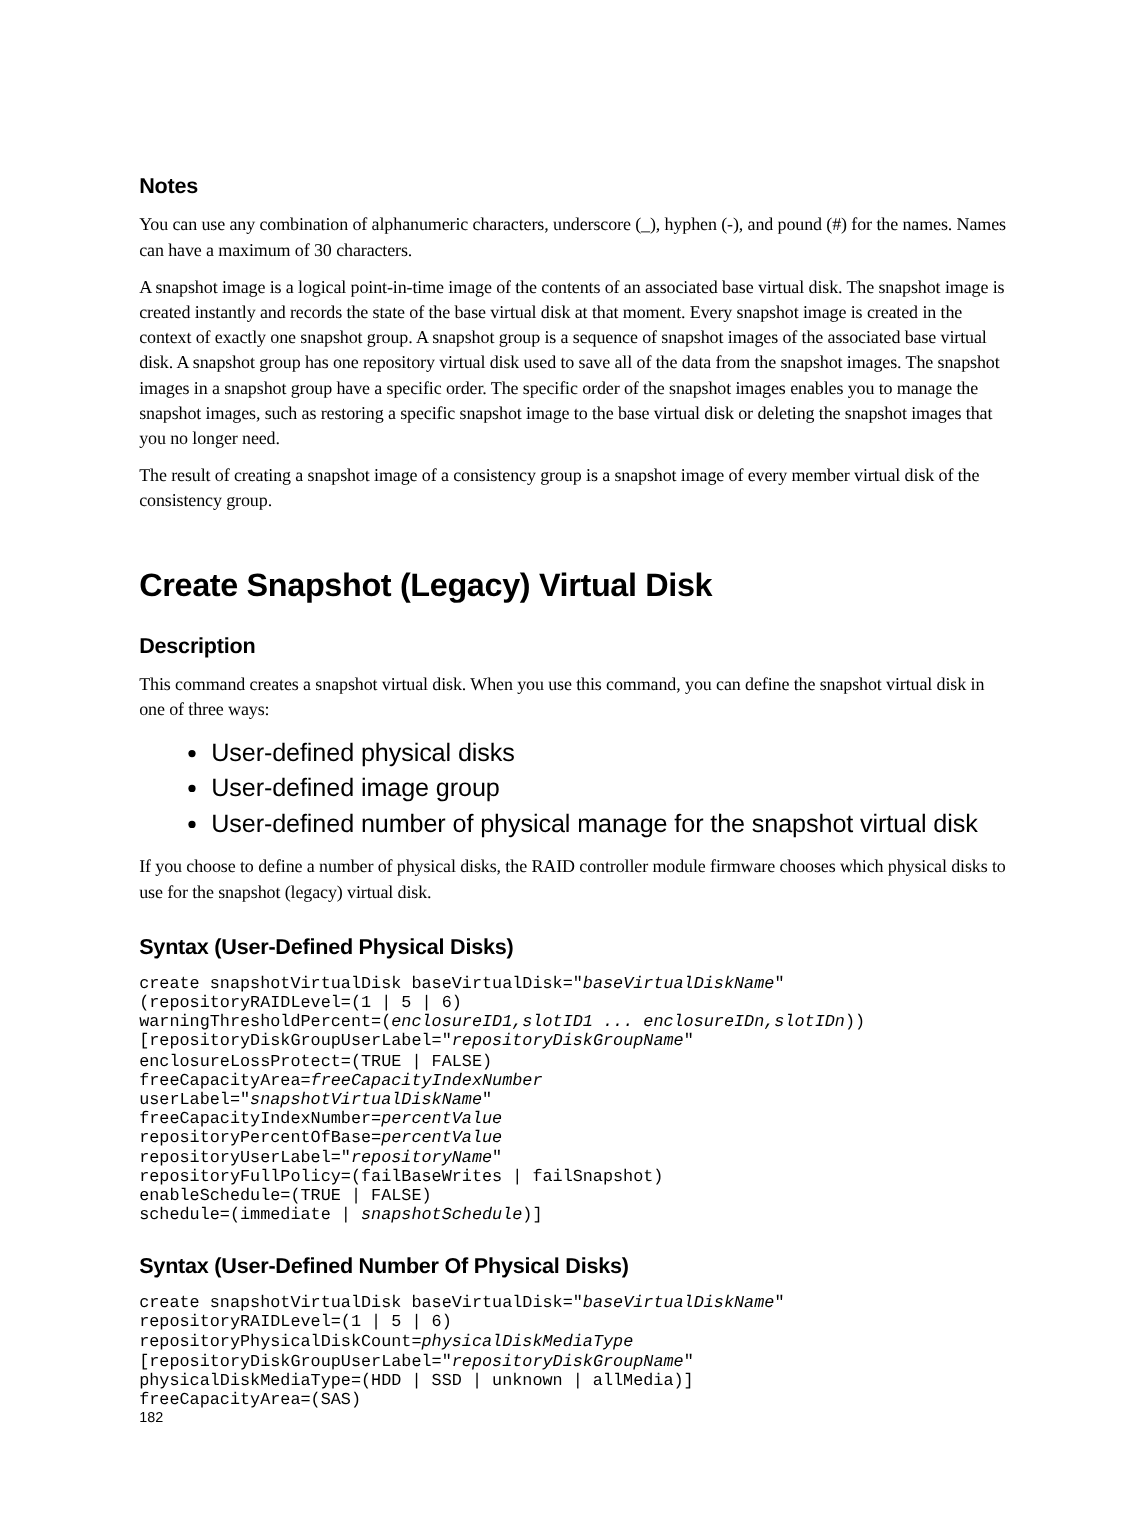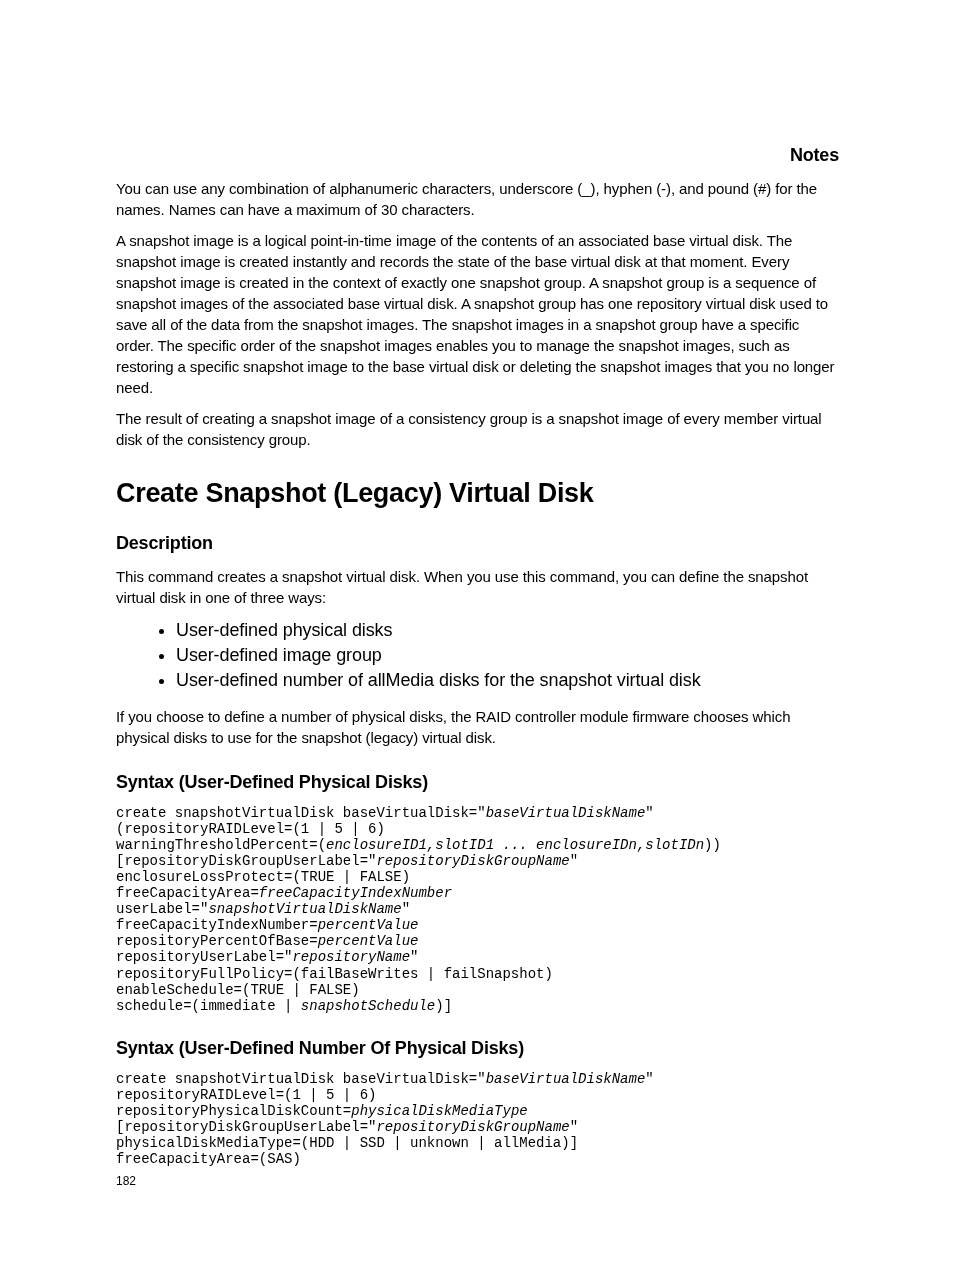--- a/index.html
+++ b/index.html
@@ -11,50 +11,50 @@
       height: 1268px;
       position: relative;
       padding: 145px 115px 0 116px;
     }
     h2 {
       font-family: "Arial Narrow", Arial, sans-serif;
       font-weight: bold;
       font-stretch: condensed;
       font-size: 27px;
       margin-bottom: 20px;
-      margin-top: 28px;
+      margin-top: 44px;
       letter-spacing: -0.3px;
     }
     h3 {
       font-family: "Arial Narrow", Arial, sans-serif;
       font-weight: bold;
       font-stretch: condensed;
       font-size: 18px;
       margin-bottom: 12px;
       margin-top: 24px;
       letter-spacing: -0.2px;
     }
-    h3.first { margin-top: 0; text-align: right; }
+    h3.first { margin-top: 0; }
     p {
-      font-family: Liberation Sans, sans-serif;
+      font-family: Liberation Serif, serif;
       font-stretch: condensed;
       font-size: 15px;
       line-height: 1.4;
       margin-bottom: 10px;
       letter-spacing: -0.1px;
     }
     ul {
       margin-left: 60px;
       margin-bottom: 12px;
       margin-top: 4px;
     }
     li {
       font-family: "Arial Narrow", Arial, sans-serif;
       font-stretch: condensed;
-      font-size: 18px;
+      font-size: 21px;
       line-height: 1.4;
       letter-spacing: -0.1px;
     }
     pre {
       font-family: "Courier New", Courier, monospace;
       font-size: 14px;
       line-height: 1.15;
       white-space: pre-wrap;
       margin-top: 2px;
       margin-bottom: 8px;
@@ -77,21 +77,21 @@
 <p>A snapshot image is a logical point-in-time image of the contents of an associated base virtual disk. The snapshot image is created instantly and records the state of the base virtual disk at that moment. Every snapshot image is created in the context of exactly one snapshot group. A snapshot group is a sequence of snapshot images of the associated base virtual disk. A snapshot group has one repository virtual disk used to save all of the data from the snapshot images. The snapshot images in a snapshot group have a specific order. The specific order of the snapshot images enables you to manage the snapshot images, such as restoring a specific snapshot image to the base virtual disk or deleting the snapshot images that you no longer need.</p>
 <p>The result of creating a snapshot image of a consistency group is a snapshot image of every member virtual disk of the consistency group.</p>
 
 <h2>Create Snapshot (Legacy) Virtual Disk</h2>
 
 <h3>Description</h3>
 <p>This command creates a snapshot virtual disk. When you use this command, you can define the snapshot virtual disk in one of three ways:</p>
 <ul>
   <li>User-defined physical disks</li>
   <li>User-defined image group</li>
-  <li>User-defined number of allMedia disks for the snapshot virtual disk</li>
+  <li>User-defined number of physical manage for the snapshot virtual disk</li>
 </ul>
 <p>If you choose to define a number of physical disks, the RAID controller module firmware chooses which physical disks to use for the snapshot (legacy) virtual disk.</p>
 
 <h3>Syntax (User-Defined Physical Disks)</h3>
 <pre><span>create snapshotVirtualDisk baseVirtualDisk="</span><span class="italic">baseVirtualDiskName</span><span>"</span>
 <span>(repositoryRAIDLevel=(1 | 5 | 6)</span>
 <span>warningThresholdPercent=(</span><span class="italic">enclosureID1,slotID1 ... enclosureIDn,slotIDn</span><span>))</span>
 <span>[repositoryDiskGroupUserLabel="</span><span class="italic">repositoryDiskGroupName</span><span>"</span>
 <span>enclosureLossProtect=(TRUE | FALSE)</span>
 <span>freeCapacityArea=</span><span class="italic">freeCapacityIndexNumber</span>

